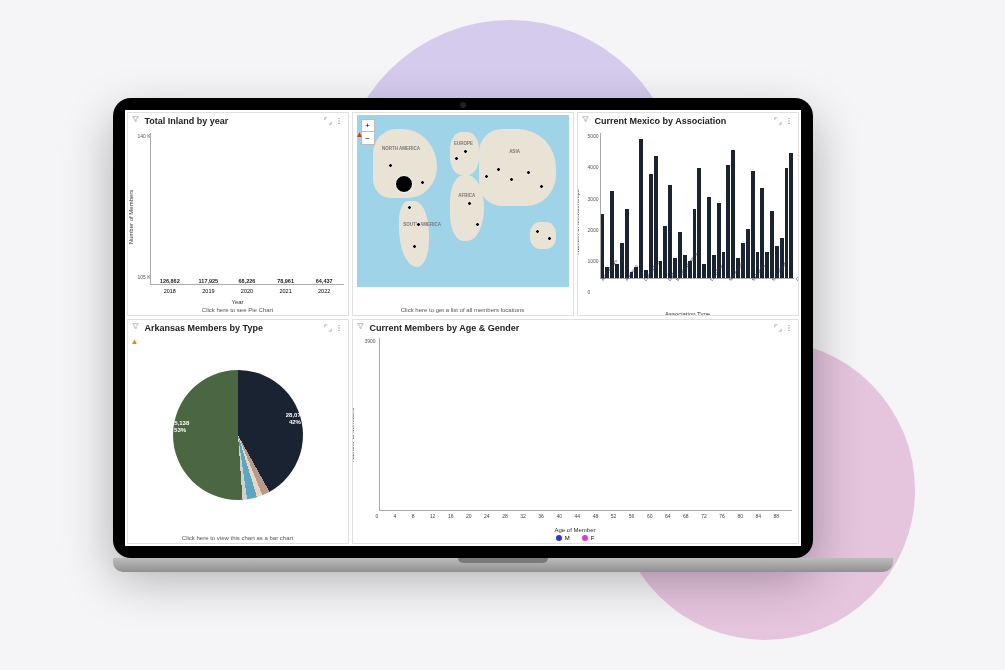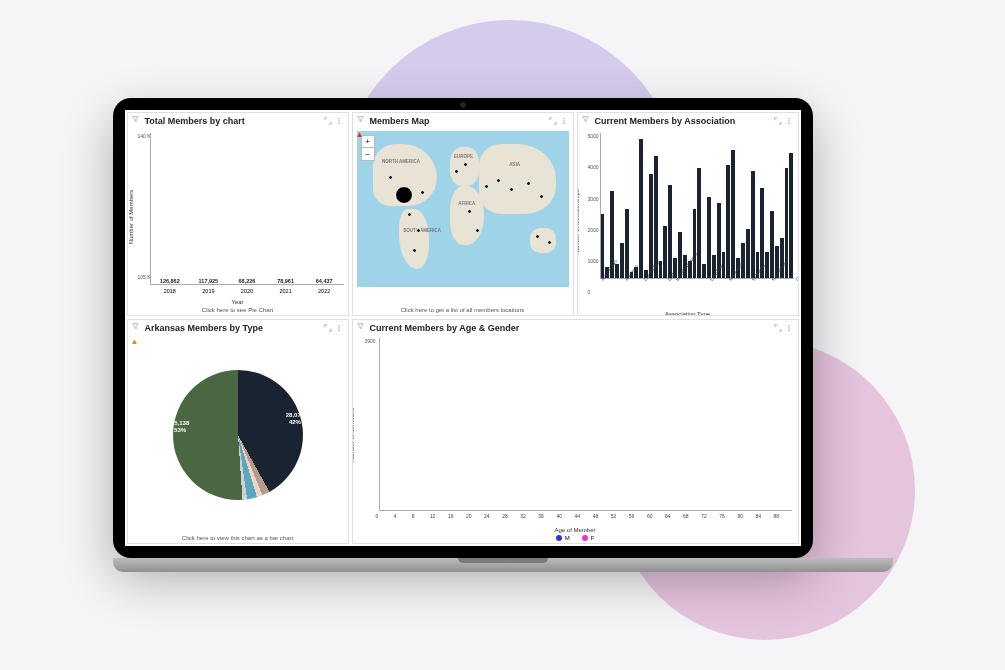--- a/index.html
+++ b/index.html
@@ -237,21 +237,21 @@
 <div class="laptop">
   <div class="screen-outer">
     <div class="notch"></div>
     <div class="screen">
 
       <div class="widget">
         <div class="widget-header">
           <span class="filter-icon"><svg viewBox="0 0 10 10">
                 <path d="M1 1h8L6 5v3L4 7V5z" fill="none" stroke="#888" stroke-width="0.8"></path>
               </svg></span>
-          <span class="widget-title">Total Members by chart</span>
+          <span class="widget-title">Total Inland by year</span>
           <div class="header-right">
             <span class="expand-icon"><svg viewBox="0 0 10 10">
                   <path d="M1 4V1h3M9 6v3H6" fill="none" stroke="#888" stroke-width="0.8"></path>
                 </svg></span>
             <span class="more-icon"><svg viewBox="0 0 10 10">
                   <circle cx="5" cy="2" r="0.8" fill="#888"></circle>
                   <circle cx="5" cy="5" r="0.8" fill="#888"></circle>
                   <circle cx="5" cy="8" r="0.8" fill="#888"></circle>
                 </svg></span>
           </div>
@@ -289,36 +289,20 @@
                 <span class="bar-x">2022</span>
               </div>
             </div>
           <div class="axis-label-x" style="position:absolute;bottom:0;left:0;right:0">Year</div>
         </div>
         <div class="footer-link">Click here to see Pie Chart</div>
       </div>
 
       <div class="widget" style="position:relative">
         <span class="alert-tri red" style="left:3px;top:17px;position:absolute;z-index:5">▲</span>
-        <div class="widget-header">
-          <span class="filter-icon"><svg viewBox="0 0 10 10">
-                <path d="M1 1h8L6 5v3L4 7V5z" fill="none" stroke="#888" stroke-width="0.8"></path>
-              </svg></span>
-          <span class="widget-title">Members Map</span>
-          <div class="header-right">
-            <span class="expand-icon"><svg viewBox="0 0 10 10">
-                  <path d="M1 4V1h3M9 6v3H6" fill="none" stroke="#888" stroke-width="0.8"></path>
-                </svg></span>
-            <span class="more-icon"><svg viewBox="0 0 10 10">
-                  <circle cx="5" cy="2" r="0.8" fill="#888"></circle>
-                  <circle cx="5" cy="5" r="0.8" fill="#888"></circle>
-                  <circle cx="5" cy="8" r="0.8" fill="#888"></circle>
-                </svg></span>
-          </div>
-        </div>
         <div class="chart-body">
           <div class="map-area">
             <div class="continent" style="left:8%;top:8%;width:30%;height:40%;border-radius:40% 60% 50% 30%"></div>
             <div class="continent" style="left:20%;top:50%;width:14%;height:38%;border-radius:30% 50% 40% 60%"></div>
             <div class="continent" style="left:44%;top:10%;width:14%;height:25%;border-radius:40%"></div>
             <div class="continent" style="left:44%;top:35%;width:16%;height:38%;border-radius:40% 50% 50% 40%"></div>
             <div class="continent" style="left:58%;top:8%;width:36%;height:45%;border-radius:30% 50% 40% 30%"></div>
             <div class="continent" style="left:82%;top:62%;width:12%;height:16%;border-radius:40%"></div>
             <span class="map-label" style="left:12%;top:18%">NORTH AMERICA</span>
             <span class="map-label" style="left:22%;top:62%">SOUTH AMERICA</span>
@@ -349,21 +333,21 @@
           </div>
         </div>
         <div class="footer-link">Click here to get a list of all members locations</div>
       </div>
 
       <div class="widget">
         <div class="widget-header">
           <span class="filter-icon"><svg viewBox="0 0 10 10">
                 <path d="M1 1h8L6 5v3L4 7V5z" fill="none" stroke="#888" stroke-width="0.8"></path>
               </svg></span>
-          <span class="widget-title">Current Members by Association</span>
+          <span class="widget-title">Current Mexico by Association</span>
           <div class="header-right">
             <span class="expand-icon"><svg viewBox="0 0 10 10">
                   <path d="M1 4V1h3M9 6v3H6" fill="none" stroke="#888" stroke-width="0.8"></path>
                 </svg></span>
             <span class="more-icon"><svg viewBox="0 0 10 10">
                   <circle cx="5" cy="2" r="0.8" fill="#888"></circle>
                   <circle cx="5" cy="5" r="0.8" fill="#888"></circle>
                   <circle cx="5" cy="8" r="0.8" fill="#888"></circle>
                 </svg></span>
           </div>

